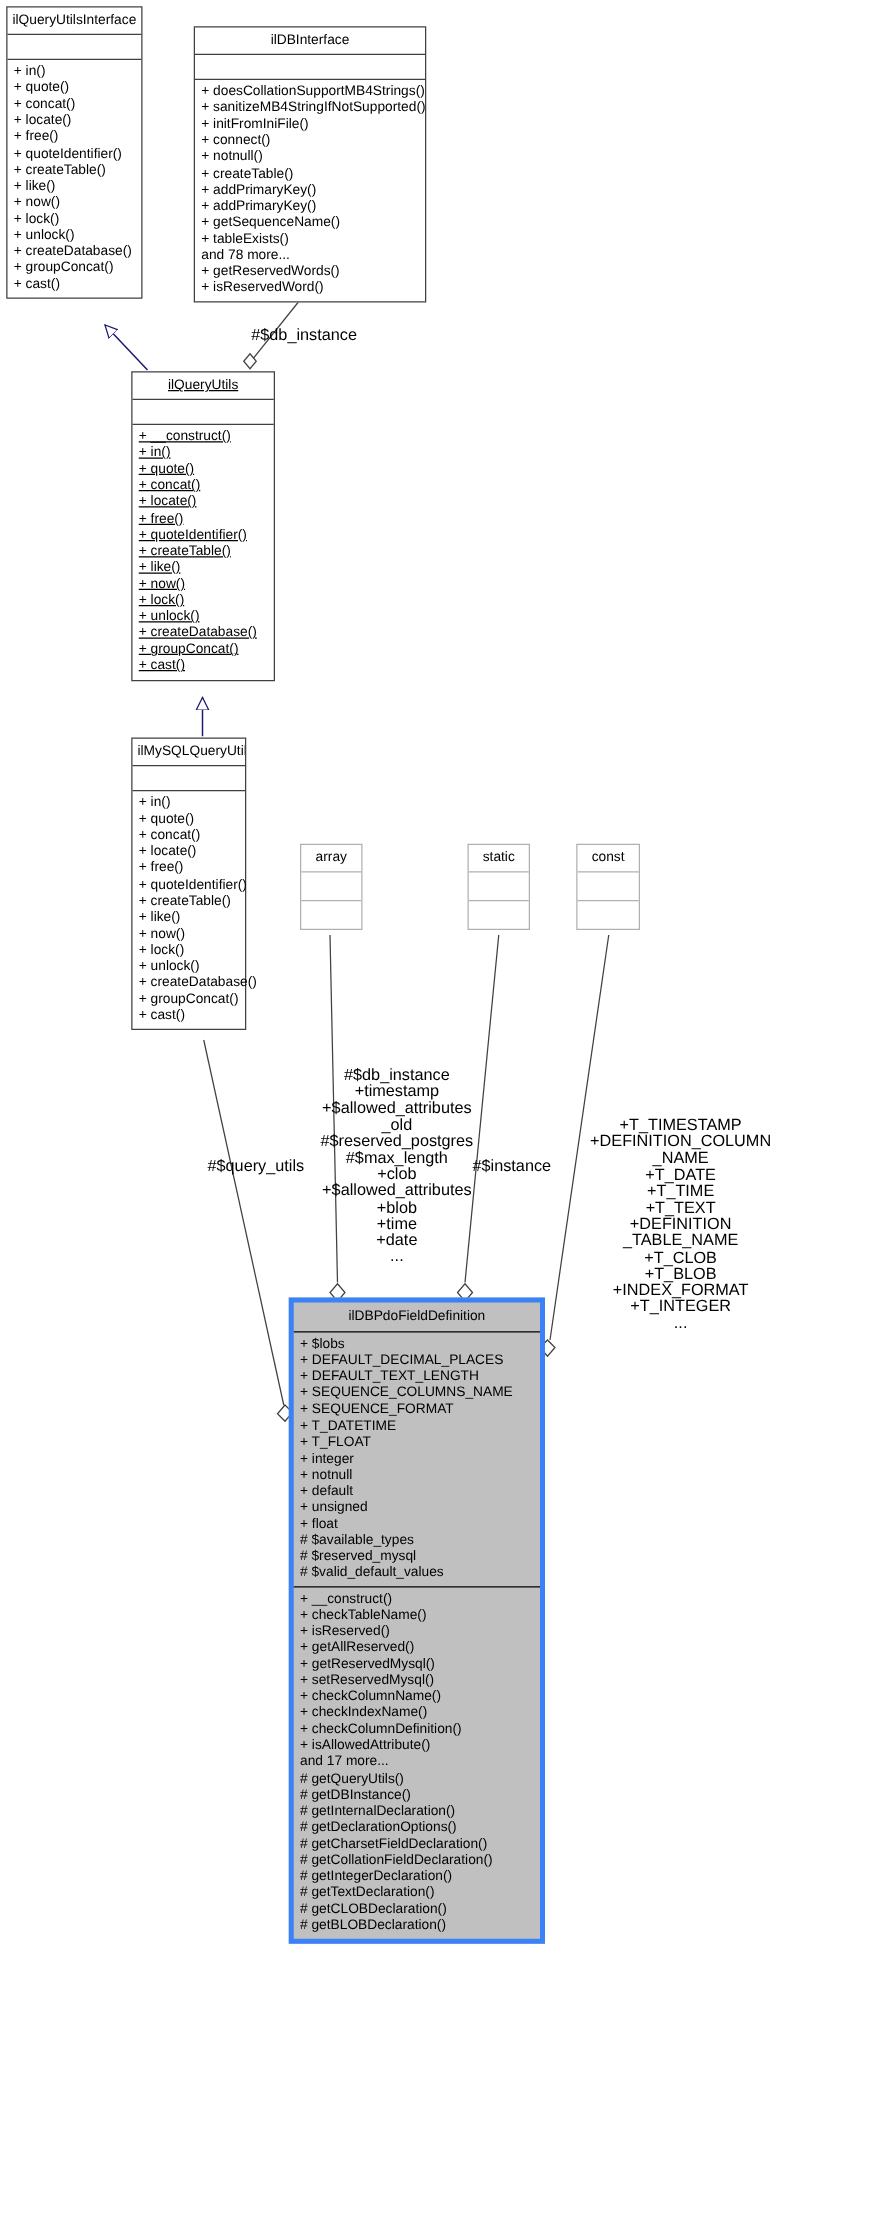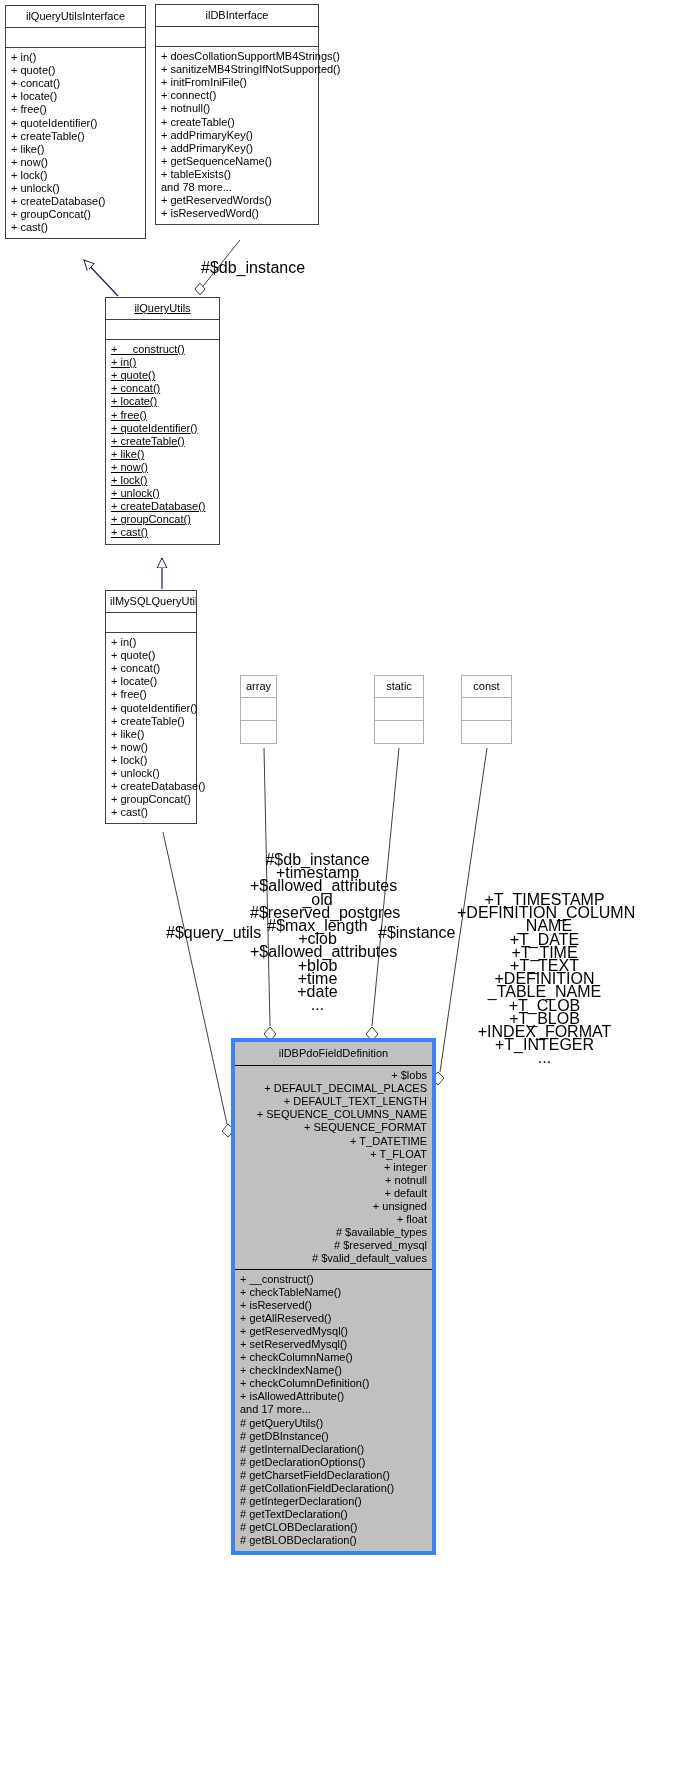--- a/index.html
+++ b/index.html
@@ -49,21 +49,20 @@
     border-bottom: 1px solid #000000;
     padding: 5px 4px 5px 4px;
   }
   .uml-box.light .box-title {
     border-bottom: 1px solid #b0b0b0;
   }
   .box-attrs {
     border-bottom: 1px solid #404040;
     padding: 3px 5px 3px 5px;
     min-height: 13px;
-    text-align: right;
   }
   .uml-box.grey .box-attrs {
     border-bottom: 1px solid #000000;
   }
   .uml-box.light .box-attrs {
     border-bottom: 1px solid #b0b0b0;
     min-height: 12px;
     padding: 5px;
   }
   .box-ops {
@@ -73,35 +72,35 @@
   .uml-box.light .box-ops {
     min-height: 12px;
     padding: 5px;
   }
   .member {
     white-space: nowrap;
     overflow: visible;
   }
   .edge-label {
     position: absolute;
-    font-size: 16px;
+    font-size: 13px;
     line-height: 13.2px;
     text-align: center;
     white-space: pre-line;
     color: #000000;
   }
   .edge-label.single {
     white-space: nowrap;
   }
   
-  #box-iqui { left: 5px;   top: 5px;   width: 141px; }
-  #box-idbi { left: 155px; top: 4px;   width: 164px; }
+  #box-iqui { left: 5px;   top: 5px;   width: 109px; }
+  #box-idbi { left: 155px; top: 21px;   width: 186px; }
   #box-iqu  { left: 105px; top: 297px; width: 115px; text-decoration: underline; }
   #box-imqu { left: 105px; top: 590px; width: 92px; }
-  #box-array  { left: 240px; top: 675px; width: 37px; }
+  #box-array  { left: 240px; top: 675px; width: 50px; }
   #box-static { left: 374px; top: 675px; width: 50px; }
   #box-const  { left: 461px; top: 675px; width: 51px; }
   #box-main { left: 231px; top: 1038px; width: 205px; }
 
   
   #lbl-dbinstance { left: 201px; top: 261px; width: 120px; text-align: left; }
   #lbl-queryutils { left: 166px; top: 926px; width: 110px; text-align: left; }
   #lbl-attrs1 { left: 250px; top: 853px; width: 135px; }
   #lbl-instance { left: 378px; top: 926px; width: 90px; text-align: left; }
   #lbl-consts { left: 457px; top: 846px; width: 175px; margin-top: 47px; }

